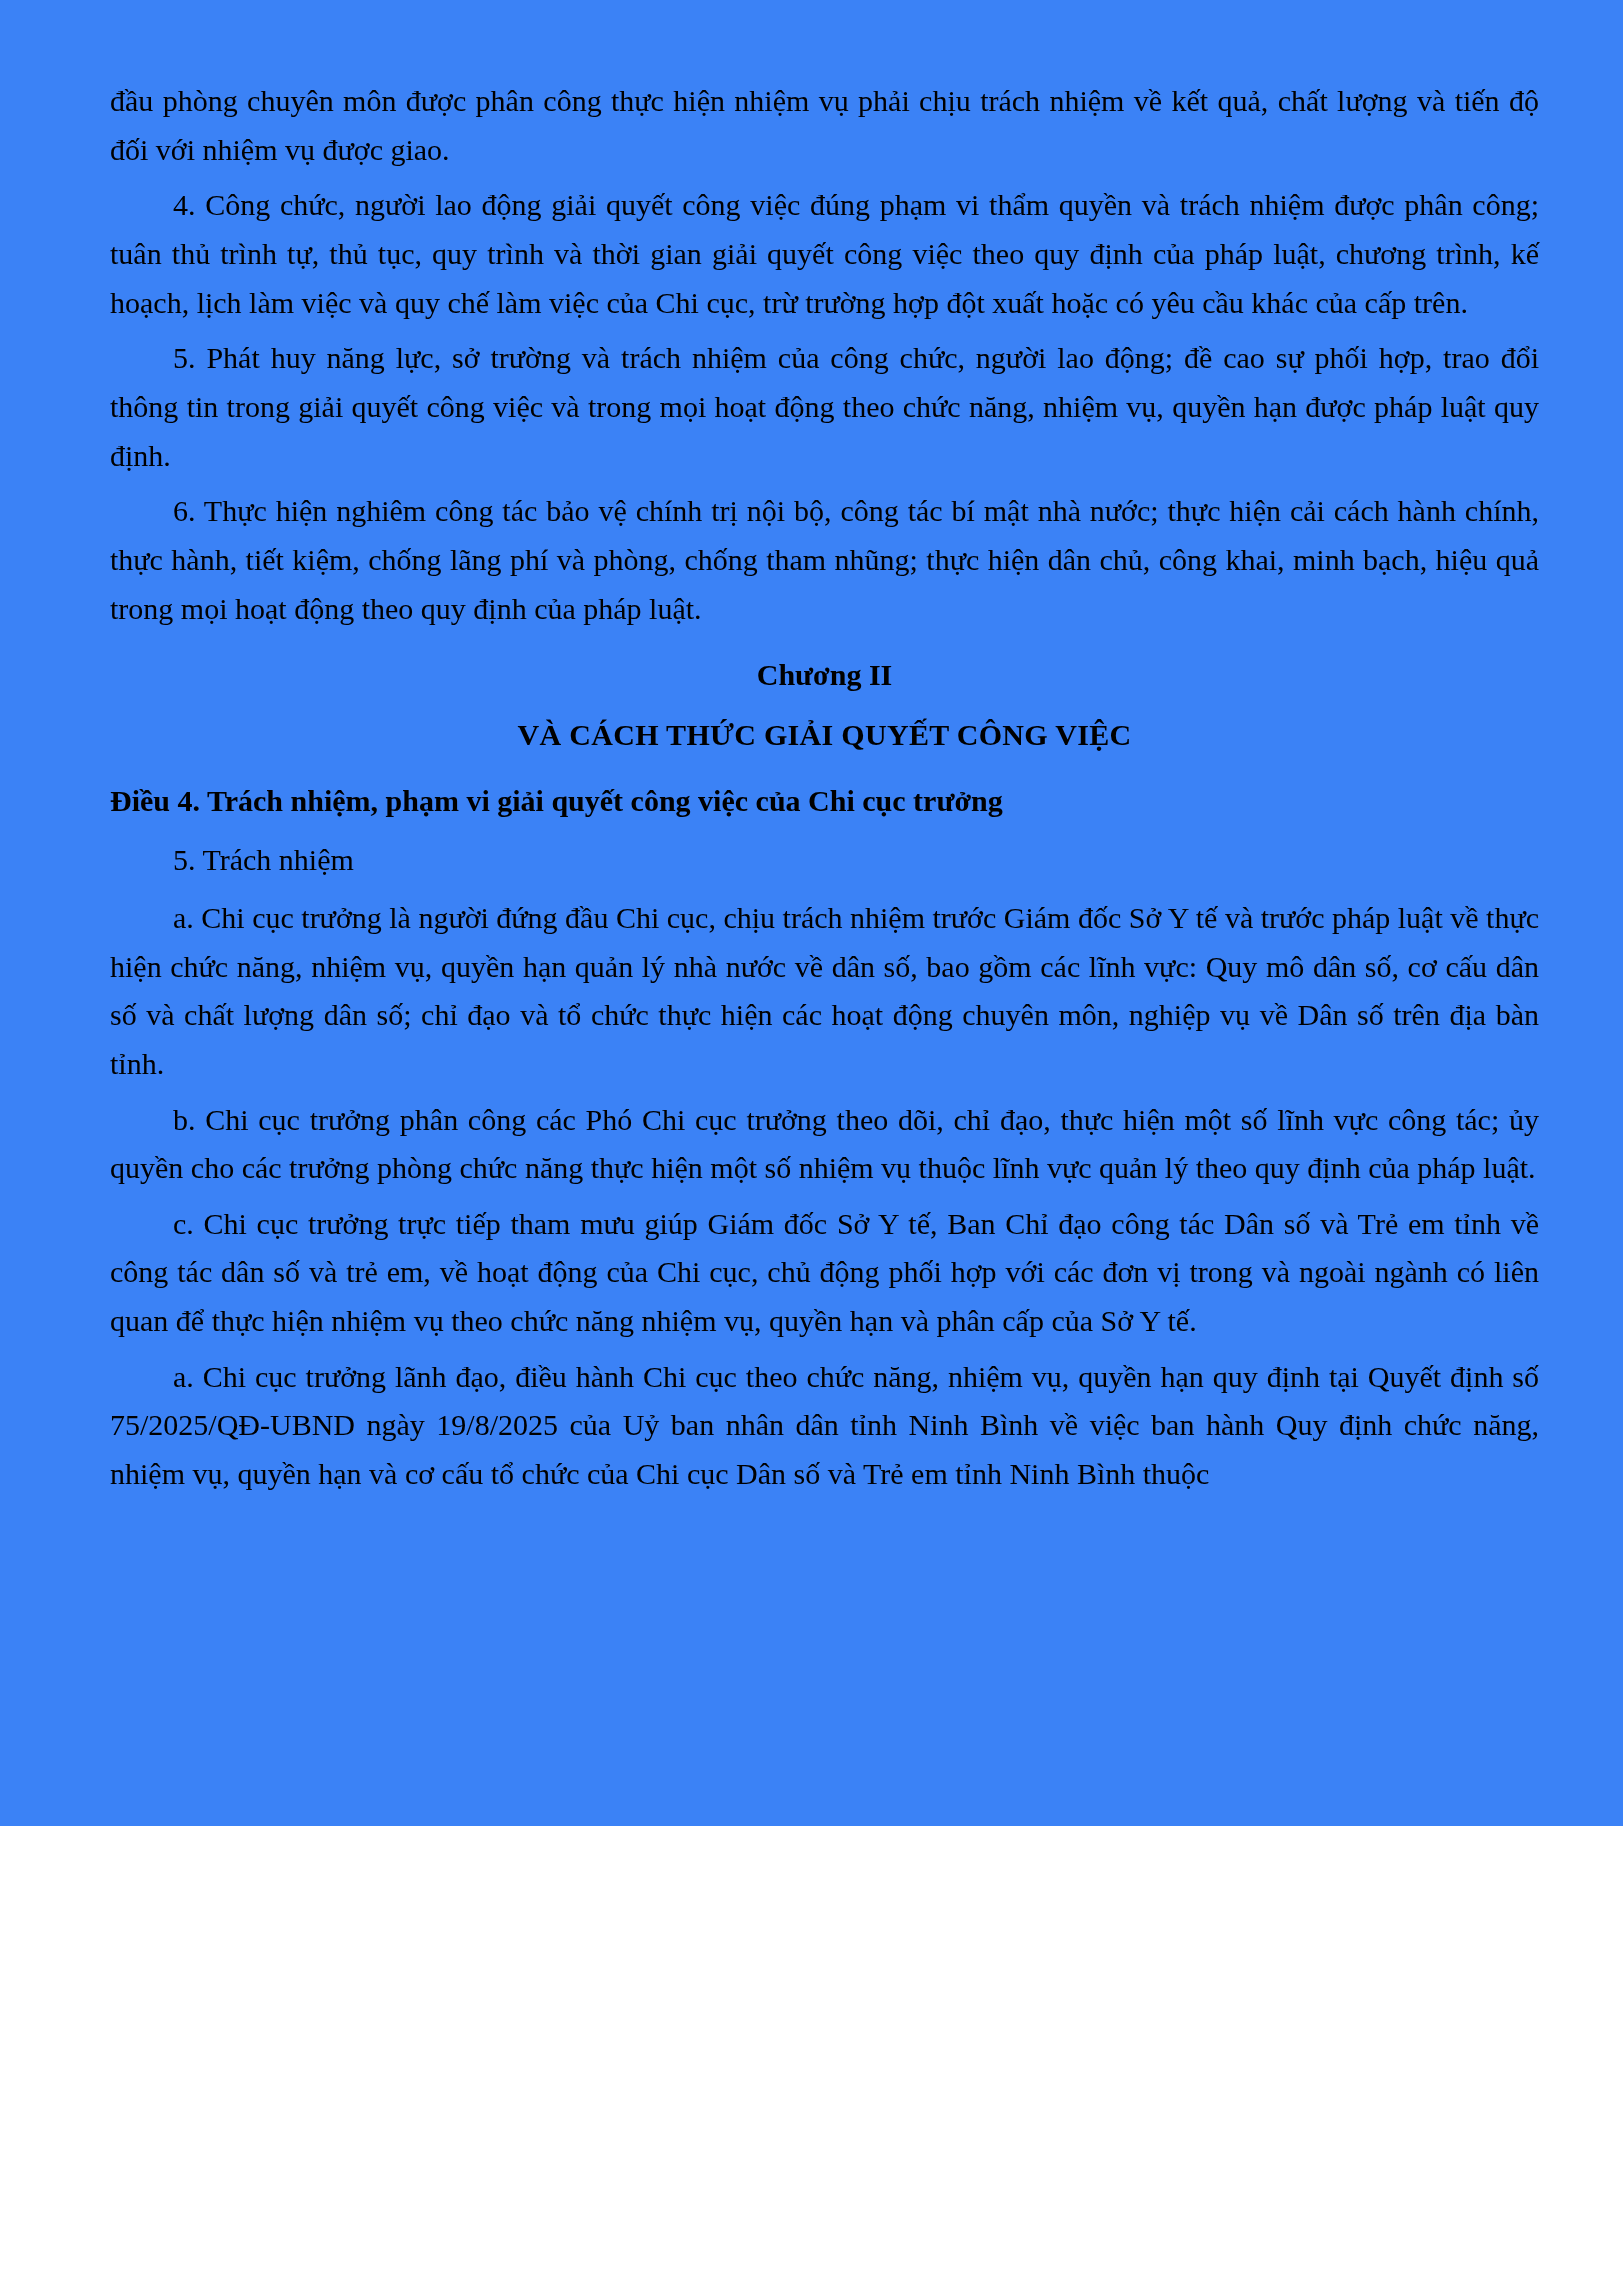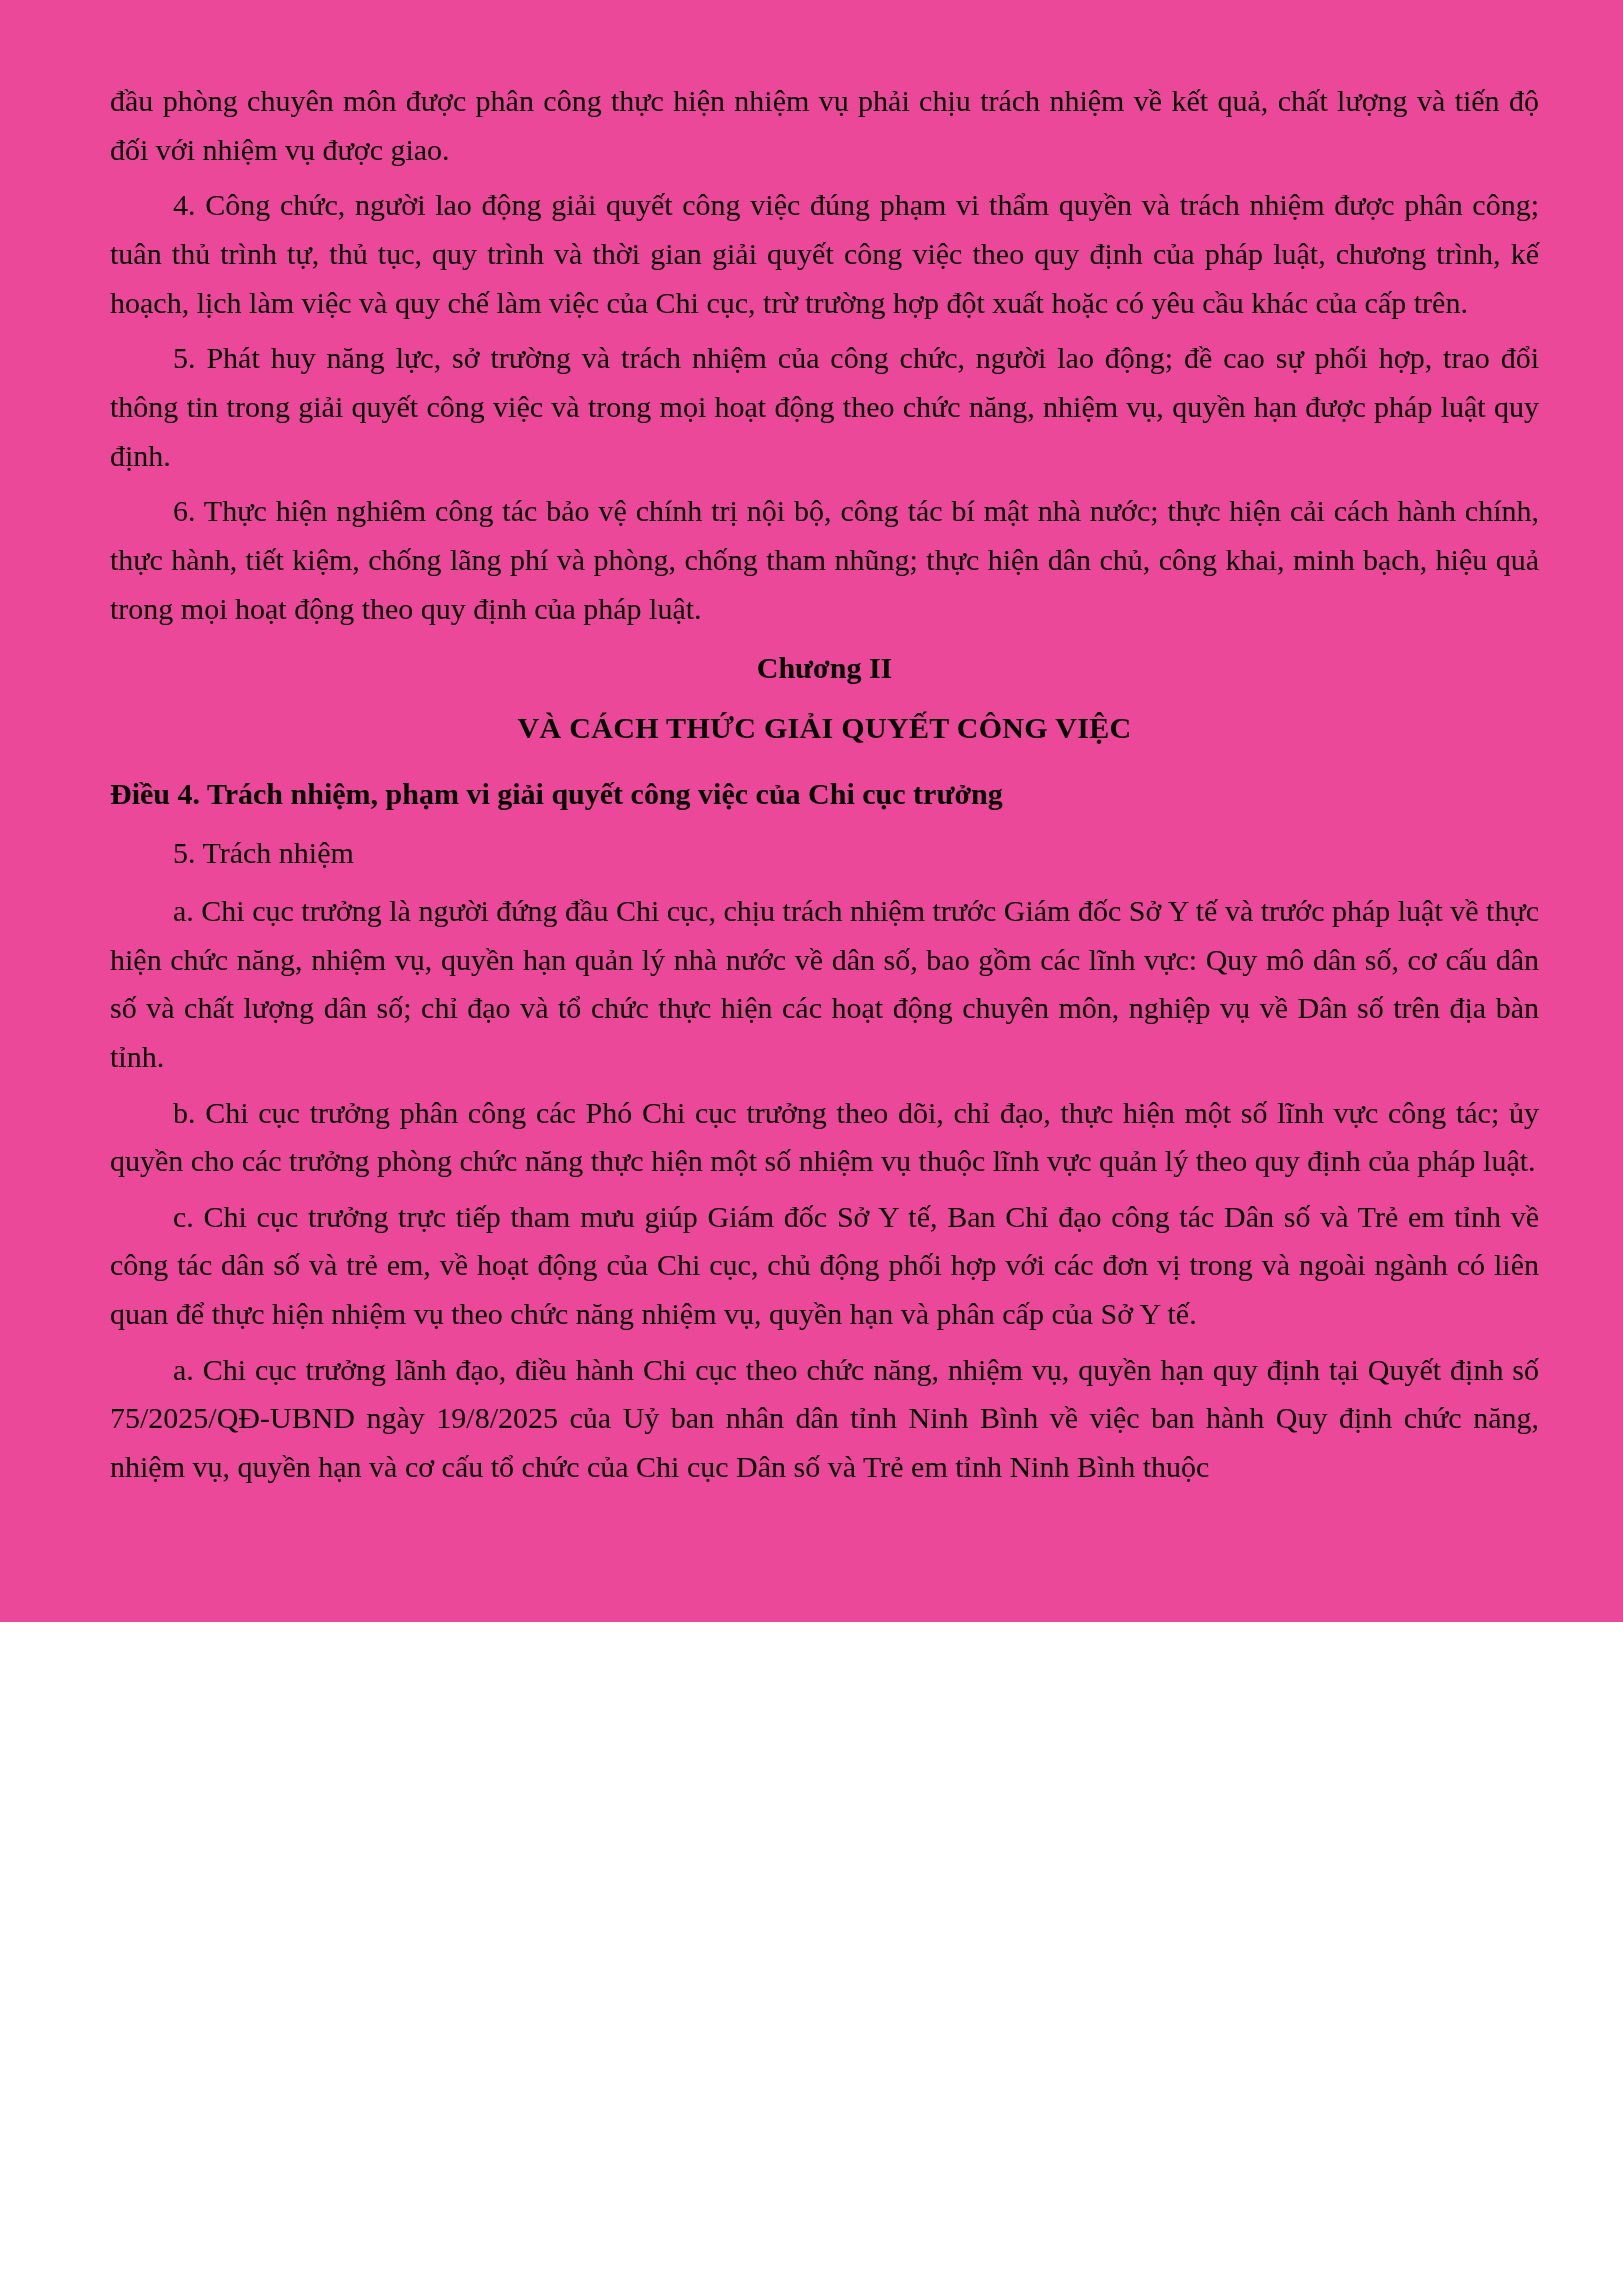--- a/index.html
+++ b/index.html
@@ -7,22 +7,22 @@
     padding: 0;
     background: #ffffff;
   }
   body {
     font-family: "Liberation Serif", "DejaVu Serif", serif;
     color: #000000;
   }
   .page {
     position: relative;
     width: 1623px;
-    height: 1622px;
-    background: #ec4899;
+    height: 1826px;
+    background: #3b82f6;
     box-sizing: border-box;
     padding: 77px 84px 79px 110px;
   }
   .doc-body {
     font-size: 30px;
     line-height: 1.62;
     text-align: justify;
     text-justify: inter-word;
   }
   p {
@@ -34,21 +34,21 @@
   p.noindent {
     text-indent: 0;
   }
   .heading-center {
     text-align: center;
     font-weight: bold;
     margin: 0;
     text-indent: 0;
   }
   .chapter-title {
-    margin-top: 11px;
+    margin-top: 18px;
     margin-bottom: 11.8px;
   }
   .chapter-sub1 {
     margin-bottom: 11.8px;
     letter-spacing: 0.3px;
   }
   .chapter-sub2 {
     margin-bottom: 17px;
     letter-spacing: 0.3px;
   }

